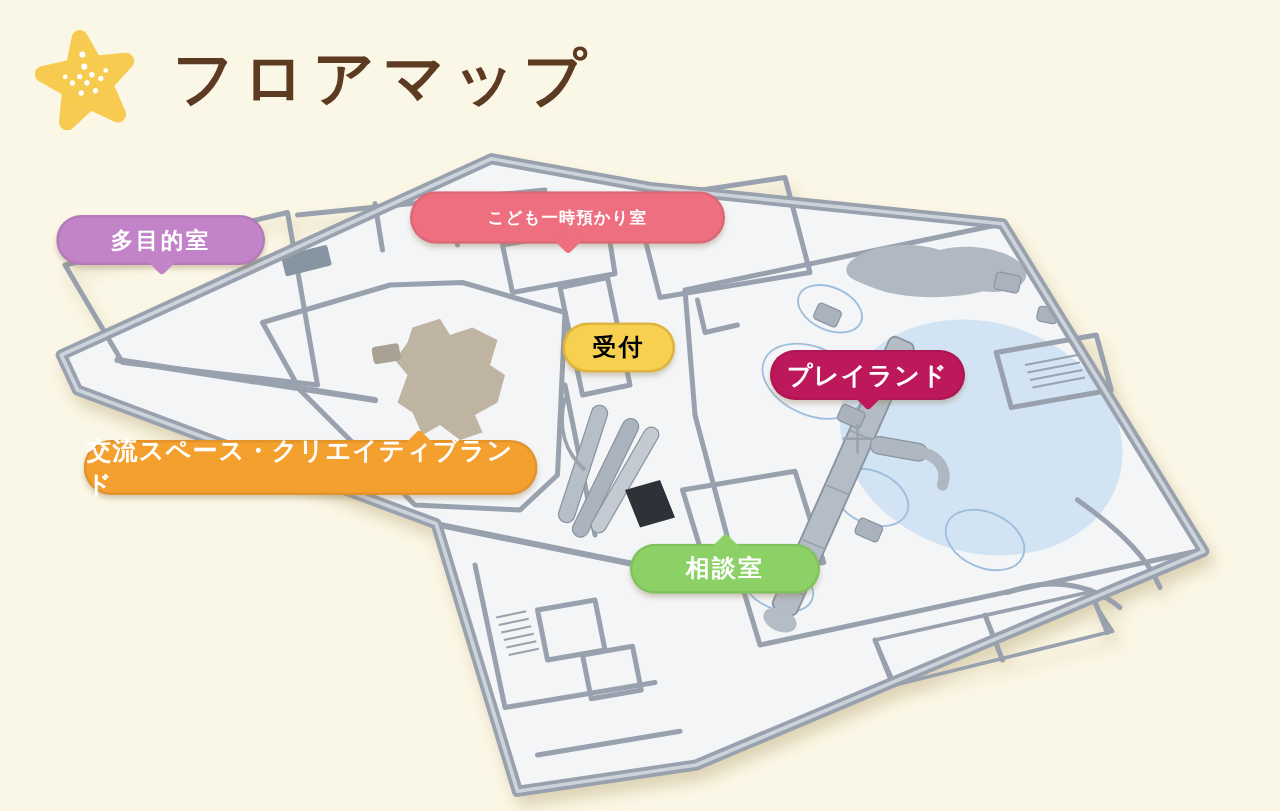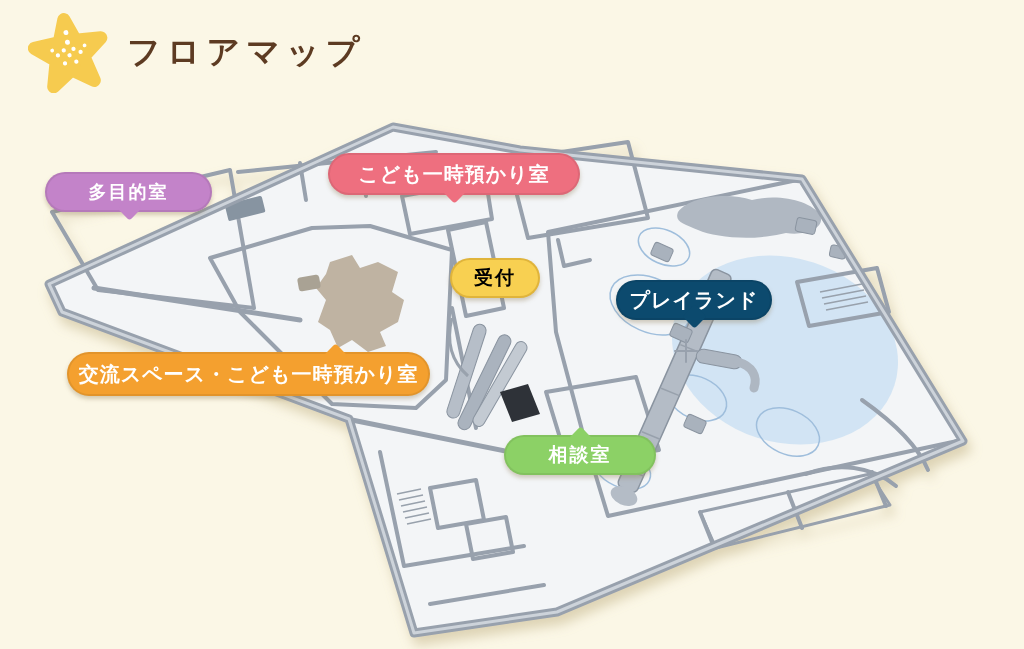--- a/index.html
+++ b/index.html
@@ -7,22 +7,22 @@
     width:1024px;height:649px;
     background:#FBF7E6;
     font-family:"Liberation Sans","DejaVu Sans",sans-serif;
     position:relative;overflow:hidden;
   }
   .page{position:absolute;inset:0;}
   
   .hdr{position:absolute;left:28px;top:10px;display:flex;align-items:center;gap:16px;}
   .star{width:82px;height:82px;}
   .title{
-    font-size:33px;font-weight:bold;color:#5D3B22;
-    letter-spacing:6px;margin:1px;line-height:82px;
+    font-size:49px;font-weight:bold;color:#5D3B22;
+    letter-spacing:6px;margin:12px;line-height:82px;
   }
   
   .map{position:absolute;inset:0;}
   .map svg.plan{position:absolute;inset:0;}
   .w{stroke:#98A1AD;fill:none;stroke-linecap:round;stroke-linejoin:round;}
   .w4{stroke-width:4;}
   .w5{stroke-width:5;}
   .hl{stroke:#CDD3DA;fill:none;stroke-width:3;stroke-linejoin:round;}
   .thin{stroke:#98A1AC;stroke-width:1.5;fill:none;}
   .circ{stroke:#9FBEDC;stroke-width:1.5;fill:none;}
@@ -35,21 +35,21 @@
     border:2px solid rgba(0,0,0,0.07);
     box-sizing:border-box;
   }
   .callout .tail{
     position:absolute;width:17px;height:17px;background:inherit;
     transform:rotate(45deg);border-radius:3px;z-index:-1;
   }
   .tail-b{bottom:-7px;left:calc(50% - 8px);}
   .tail-t{top:-7px;left:calc(50% - 8px);}
   .c-tamokuteki{left:45px;top:172px;width:167px;height:40px;font-size:18px;letter-spacing:2px;text-align:center;}
-  .c-kodomo{left:328px;top:153px;width:252px;height:42px;font-size:20px;letter-spacing:1px;}
+  .c-kodomo{left:328px;top:153px;width:252px;height:42px;font-size:13px;letter-spacing:1px;}
   .c-uketsuke{left:450px;top:258px;width:90px;height:40px;font-size:19px;letter-spacing:2px;color:#000000;border-color:rgba(180,130,20,0.35);}
   .c-playland{left:616px;top:280px;width:156px;height:40px;font-size:20px;letter-spacing:1px;}
   .c-kouryuu{left:67px;top:352px;width:363px;height:44px;font-size:20px;letter-spacing:1px;}
   .c-kouryuu .tail{left:72%;}
   .c-soudan{left:504px;top:435px;width:152px;height:40px;font-size:19px;letter-spacing:2px;}
 </style>
 </head>
 <body>
 
 <div class="page">
@@ -175,26 +175,26 @@
       <span>多目的室</span>
       <i class="tail tail-b"></i>
     </div>
     <div class="callout c-kodomo" style="background: rgb(238, 111, 127);">
       <span>こども一時預かり室</span>
       <i class="tail tail-b"></i>
     </div>
     <div class="callout c-uketsuke" style="background: rgb(248, 208, 81);">
       <span>受付</span>
     </div>
-    <div class="callout c-playland" style="background: #0c4a6e;">
+    <div class="callout c-playland" style="background: #be185d;">
       <span>プレイランド</span>
       <i class="tail tail-b"></i>
     </div>
     <div class="callout c-kouryuu" style="background: rgb(244, 160, 47);">
-      <span>交流スペース・こども一時預かり室</span>
+      <span>交流スペース・クリエイティブランド</span>
       <i class="tail tail-t"></i>
     </div>
     <div class="callout c-soudan" style="background: rgb(140, 209, 102);">
       <span>相談室</span>
       <i class="tail tail-t"></i>
     </div>
   </div>
 </div>
 
 </body></html>

